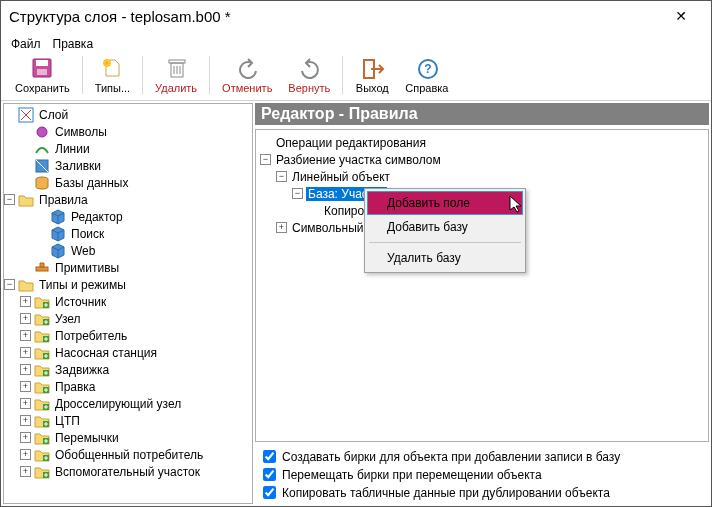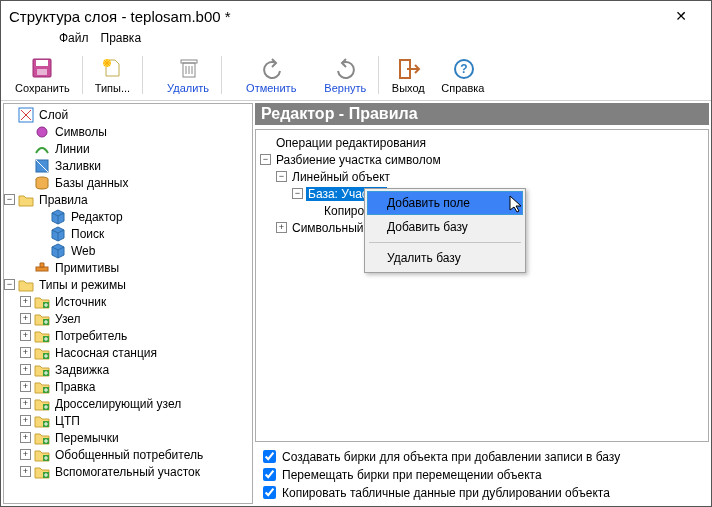--- a/index.html
+++ b/index.html
@@ -1,26 +1,26 @@
 <!DOCTYPE html>
 <html><head>
 <meta charset="utf-8">
 <style>
   * { box-sizing: border-box; font-family: "Segoe UI", Tahoma, sans-serif; font-size: 12px; }
   body { margin: 0; padding: 0; background: #fff; }
   .window { width: 712px; height: 507px; border: 1px solid #555; background: #fff; display: flex; flex-direction: column; }
   .titlebar { height: 30px; display: flex; align-items: center; padding: 0 8px; background: #fff; }
   .titlebar .title { flex: 1; font-size: 15px; color: #000; }
   .titlebar .close { width: 44px; text-align: center; font-size: 14px; cursor: default; }
-  .menubar { height: 20px; display: flex; gap: 12px; padding: 0 10px; align-items: flex-start; margin-left: 48px; }
+  .menubar { height: 20px; display: flex; gap: 12px; padding: 0 10px; align-items: flex-end; }
   .menubar .menu-item { color: #000; }
   .toolbar { display: flex; padding: 3px 6px 4px 6px; gap: 0; align-items: flex-start; border-bottom: 1px solid #d0d0d0; }
   .toolbar .tbtn { display: flex; flex-direction: column; align-items: center; padding: 2px 8px; min-width: 50px; cursor: default; }
   .toolbar .tbtn .ic { width: 24px; height: 24px; display: flex; align-items: center; justify-content: center; margin-bottom: 2px; }
-  .toolbar .tbtn.disabled { color: #1d4ed8; margin-left: 12px; }
+  .toolbar .tbtn.disabled { color: #b91c1c; }
   .toolbar .tbtn .lbl { font-size: 11px; white-space: nowrap; }
   .toolbar .sep { width: 1px; background: #d8d8d8; align-self: stretch; margin: 2px 4px; }
   .body { flex: 1; display: flex; padding: 2px; gap: 2px; min-height: 0; }
   .left-panel { width: 250px; border: 1px solid #adadad; background: #fff; overflow: auto; }
   .right-panel { flex: 1; display: flex; flex-direction: column; gap: 4px; }
   .editor-header { background: #808080; color: #fff; font-weight: bold; padding: 2px 6px; font-size: 16px; }
   .editor-body { flex: 1; border: 1px solid #adadad; background: #fff; position: relative; padding: 2px 4px; overflow: hidden; }
   .checks { padding: 4px 8px; display: flex; flex-direction: column; gap: 4px; }
   .checks label { display: flex; gap: 6px; color: #000; }
   .checks input[type=checkbox] { margin: 0; width: 13px; height: 13px; }
@@ -30,21 +30,21 @@
   .trow { display: flex; align-items: center; height: 17px; white-space: nowrap; }
   .ind { display: inline-block; width: 16px; height: 17px; position: relative; }
   .exp { display: inline-flex; width: 11px; height: 11px; border: 1px solid #888; align-items: center; justify-content: center; font-size: 9px; line-height: 1; color: #333; margin-right: 3px; background: #fff; cursor: default; }
   .ic16 { width: 16px; height: 16px; display: inline-flex; align-items: center; justify-content: center; margin-right: 3px; }
   .trow .txt { padding: 0 2px; }
   .trow.sel .txt { background: #0078d7; color: #fff; }
 
   
   .ctx-menu { position: absolute; left: 108px; top: 58px; width: 162px; background: #f0f0f0; border: 1px solid #a0a0a0; box-shadow: 2px 2px 4px rgba(0,0,0,0.25); padding: 2px; }
   .ctx-item { padding: 5px 20px; cursor: default; position: relative; }
-  .ctx-item.hover { background: #3b82f6; border: 1px solid #3a9bd8; padding: 4px 19px; }
+  .ctx-item.hover { background: #be185d; border: 1px solid #3a9bd8; padding: 4px 19px; }
   .ctx-sep { height: 1px; background: #c5c5c5; margin: 3px 2px; }
   .cursor-img { position: absolute; left: 254px; top: 66px; pointer-events: none; }
 
   
   svg { overflow: visible; }
 </style>
 </head>
 <body>
 
 <svg width="0" height="0" style="position:absolute">

